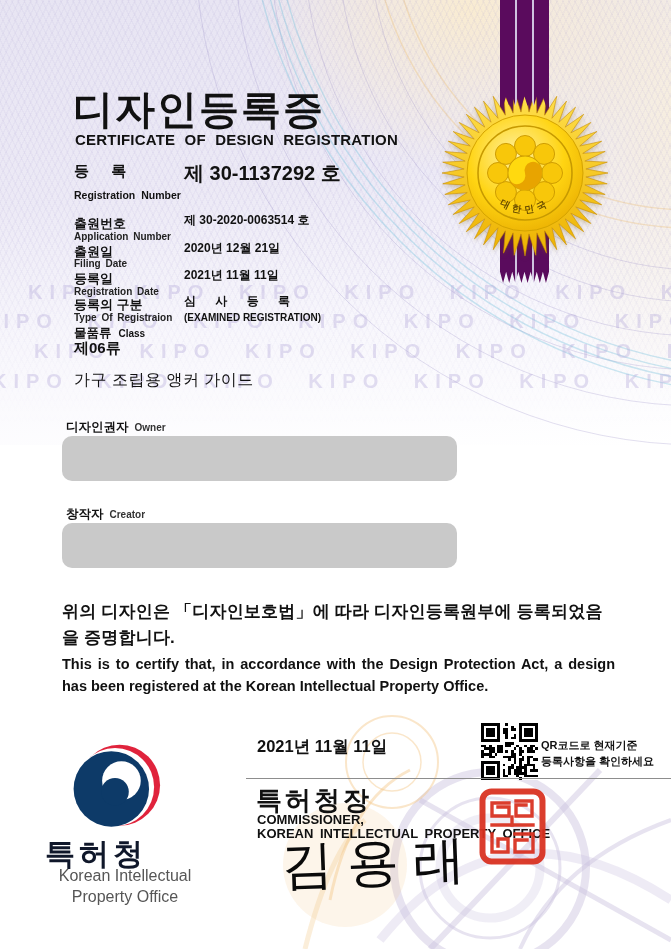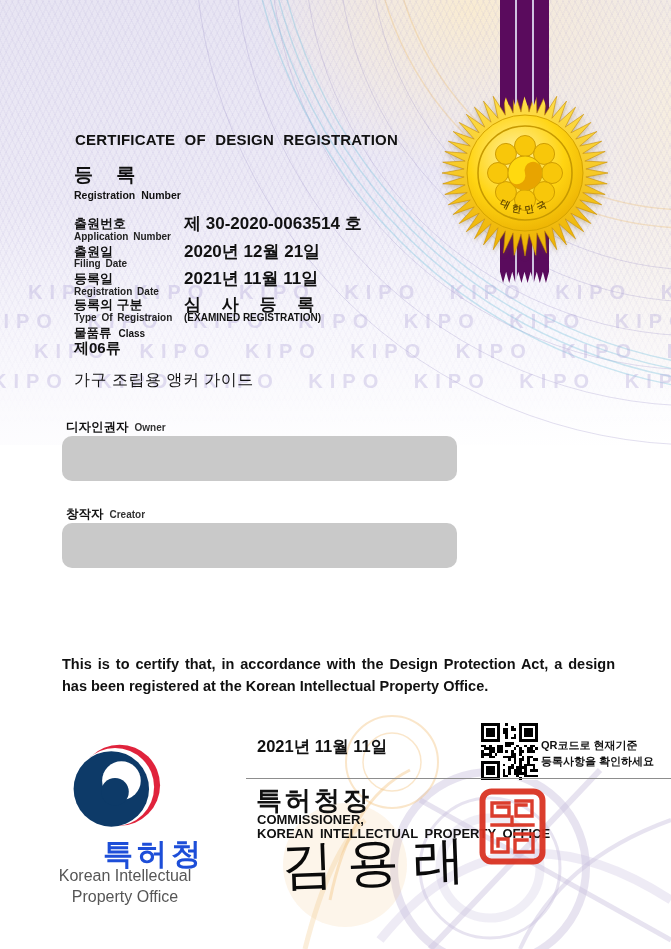--- a/index.html
+++ b/index.html
@@ -26,47 +26,47 @@
   .ribbon{position:absolute;left:500px;width:49px;
     background:linear-gradient(90deg,#5a0b5d 0 30%,#cfc3e0 30% 34%,#5a0b5d 34% 66%,#cfc3e0 66% 70%,#5a0b5d 70% 100%);}
   .ribbon.back{top:0;height:283px;
     clip-path:polygon(0 0,100% 0,100% 96%,93.75% 100%,87.5% 96%,81.25% 100%,75% 96%,68.75% 100%,62.5% 96%,56.25% 100%,50% 96%,43.75% 100%,37.5% 96%,31.25% 100%,25% 96%,18.75% 100%,12.5% 96%,6.25% 100%,0 96%);}
   .ribbon.front{top:0;height:106px;
     clip-path:polygon(0 0,100% 0,100% 91%,93.75% 100%,87.5% 91%,81.25% 100%,75% 91%,68.75% 100%,62.5% 91%,56.25% 100%,50% 91%,43.75% 100%,37.5% 91%,31.25% 100%,25% 91%,18.75% 100%,12.5% 91%,6.25% 100%,0 91%);}
 
   
   .title-ko{left:73px;top:82px;font-size:40px;font-weight:800;letter-spacing:2px;}
   .title-en{left:75px;top:131px;font-size:15px;font-weight:700;letter-spacing:.2px;word-spacing:5px;}
-  .reg-label{left:74px;top:162px;font-size:19px;font-weight:800;letter-spacing:9px;}
+  .reg-label{left:74px;top:162px;font-size:15px;font-weight:800;letter-spacing:9px;}
   .reg-label-en{left:74px;top:189px;font-size:10.5px;font-weight:600;word-spacing:3px;}
   .reg-value{left:184px;top:160px;font-size:20px;font-weight:800;}
   .f-ko{left:74px;font-size:13px;font-weight:700;}
   .f-en{left:74px;font-size:10px;font-weight:600;color:#222;word-spacing:2px;}
-  .f-val{left:184px;font-size:17px;font-weight:800;}
+  .f-val{left:184px;font-size:12px;font-weight:800;}
   .f-sub{left:184px;font-size:10px;font-weight:700;}
   .cls-label{left:74px;top:325px;font-size:12.5px;font-weight:700;}
   .cls-en{font-size:10px;font-weight:700;margin-left:7px;}
   .cls-val{left:74px;top:339px;font-size:15px;font-weight:800;}
   .prd-label{left:74px;top:356px;font-size:12.5px;font-weight:600;}
   .prd-val{left:74px;top:370px;font-size:16px;font-weight:400;letter-spacing:.5px;}
   .party-label{font-size:12.5px;font-weight:600;}
   .party-sub{font-size:10px;font-weight:600;color:#333;margin-left:6px;}
   .redact{position:absolute;left:62px;width:395px;height:45px;border-radius:10px;background:#c9c9c9;}
   .stmt-ko{left:62px;top:599px;width:552px;font-size:17px;font-weight:800;line-height:1.55;letter-spacing:.2px;}
   .stmt-en{left:62px;top:654px;width:553px;font-size:14.5px;font-weight:700;line-height:1.5;text-align:justify;}
   .issue-date{left:257px;top:736px;font-size:16.5px;font-weight:700;}
   .qr-caption{left:541px;top:738px;width:130px;font-size:11px;font-weight:700;line-height:1.45;text-align:left;}
   .divider{left:246px;top:778px;width:425px;height:1px;background:#8d8d8d;}
   .comm-ko{left:256px;top:783px;font-size:26px;font-weight:800;letter-spacing:3px;}
   .comm-en1{left:257px;top:812px;font-size:13px;font-weight:700;}
   .comm-en2{left:257px;top:826px;font-size:13px;font-weight:700;word-spacing:3px;}
   .signature{left:281px;top:828px;font-size:52px;font-weight:400;letter-spacing:14px;
     font-family:cursive;transform:rotate(-2deg);color:#0a0a0a;}
-  .office-ko{left:45px;top:834px;width:160px;text-align:right;font-size:30px;font-weight:600;
-    letter-spacing:4px;color:#1d4ed8;}
+  .office-ko{left:45px;top:834px;width:160px;text-align:left;font-size:30px;font-weight:600;
+    letter-spacing:4px;color:#0f172a;}
   .office-en{left:33px;top:866px;width:184px;text-align:center;font-size:16px;font-weight:500;
     color:#565656;line-height:1.3;}
 </style>
 </head>
 <body>
 
 <div class="page">
 
   <div class="bg-top"></div>
   <div class="bg-tex"></div>
@@ -146,24 +146,26 @@
       <path d="M -17,0 A 17,17 0 0 0 17,0 A 8.5,8.5 0 0 0 0,0 A 8.5,8.5 0 0 1 -17,0 Z" fill="#e8a400"></path>
     </g>
     <path id="medalArc" d="M -36,20 A 43,43 0 0 0 36,20" fill="none"></path>
     <text font-size="9.5" font-weight="700" fill="#6a4d00" style="letter-spacing:4px">
       <textPath href="#medalArc" startOffset="50%" text-anchor="middle">대한민국</textPath>
     </text>
   </svg>
 
   <div class="ribbon front"></div>
 
+  <div class="abs title-ko">디자인등록증</div>
   <div class="abs title-en">CERTIFICATE  OF  DESIGN  REGISTRATION</div>
 
   <div class="abs reg-label">등 록</div>
   <div class="abs reg-label-en">Registration  Number</div>
+  <div class="abs reg-value">제 30-1137292 호</div>
 
   <div class="abs f-ko" style="top:215px">출원번호</div>
   <div class="abs f-en" style="top:231px">Application  Number</div>
   <div class="abs f-val" style="top:212px">제 30-2020-0063514 호</div>
 
   <div class="abs f-ko" style="top:243px">출원일</div>
   <div class="abs f-en" style="top:258px">Filing  Date</div>
   <div class="abs f-val" style="top:240px">2020년  12월  21일</div>
 
   <div class="abs f-ko" style="top:270px">등록일</div>
@@ -184,20 +186,21 @@
   <div class="abs party-label" style="left:66px;top:419px">
     <span>디자인권자</span><span class="party-sub">Owner</span>
   </div>
   <div class="redact" style="top:436px"></div>
 
   <div class="abs party-label" style="left:66px;top:506px">
     <span>창작자</span><span class="party-sub">Creator</span>
   </div>
   <div class="redact" style="top:523px"></div>
 
+  <div class="abs stmt-ko">위의 디자인은 「디자인보호법」에 따라 디자인등록원부에 등록되었음을 증명합니다.</div>
   <div class="abs stmt-en">This is to certify that, in accordance with the Design Protection Act, a design has been registered at the Korean Intellectual Property Office.</div>
 
   <div class="abs issue-date">2021년 11월 11일</div>
 
   <svg class="abs" width="57" height="57" style="left:481px;top:723px" shape-rendering="crispEdges">
     <rect width="57" height="57" fill="#fff"></rect>
     <g id="qr-modules" fill="#000">
         <rect x="24.43" y="0.00" width="2.71" height="2.71"></rect>
         <rect x="29.86" y="2.71" width="2.71" height="2.71"></rect>
         <rect x="21.71" y="5.43" width="2.71" height="2.71"></rect>

